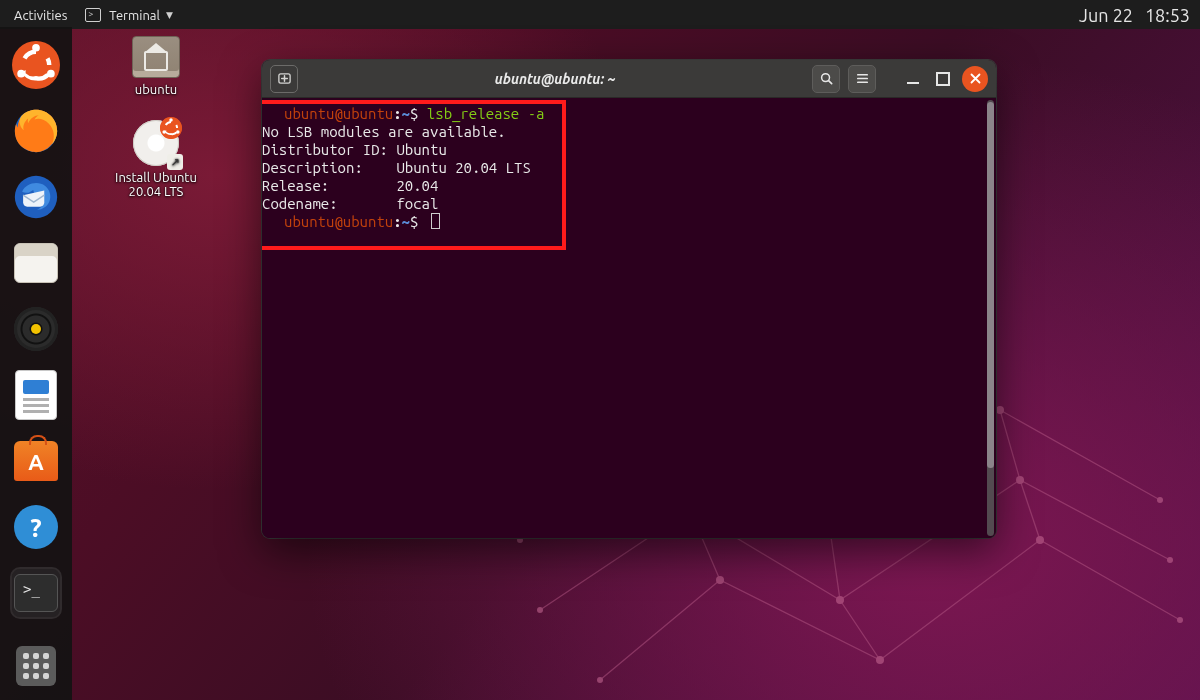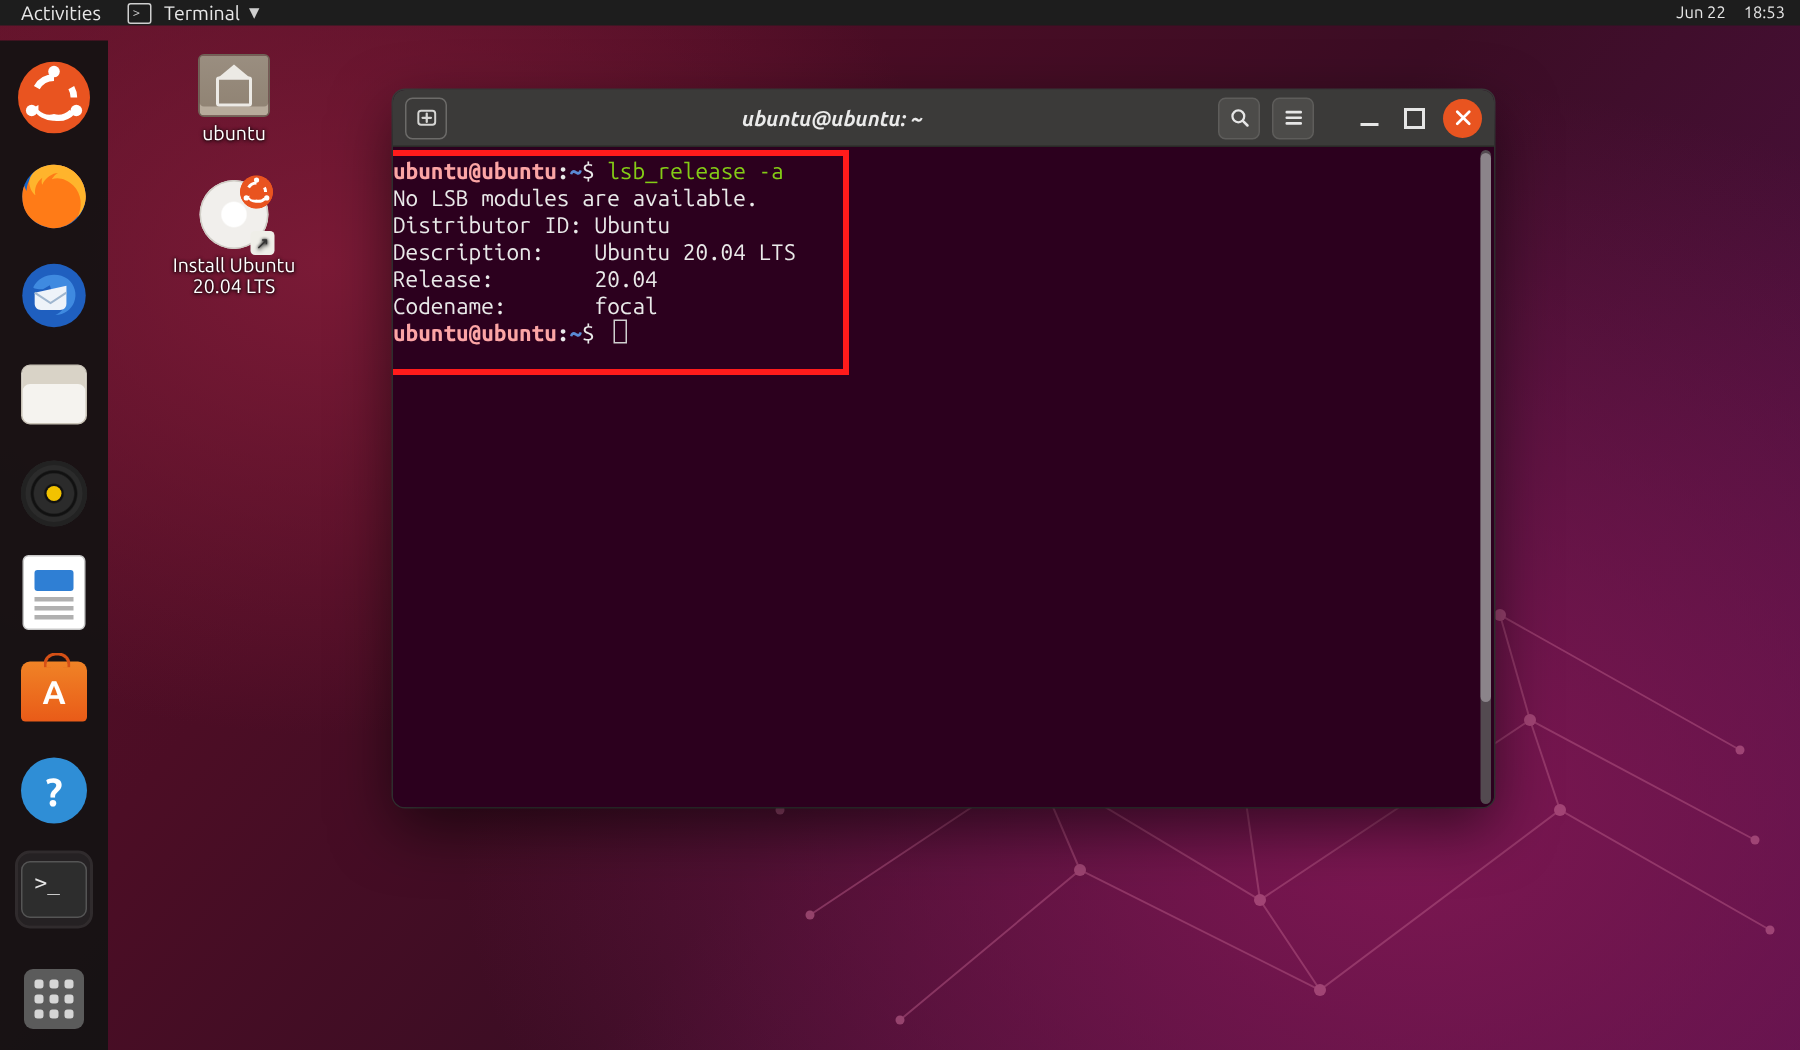--- a/index.html
+++ b/index.html
@@ -11,34 +11,34 @@
     position: absolute; inset: 0;
     background:
       radial-gradient(ellipse 600px 450px at 18% 25%, #7a1a36 0%, rgba(122,26,54,0) 70%),
       radial-gradient(ellipse 900px 700px at 78% 78%, #7d1752 0%, rgba(125,23,82,0) 70%),
       linear-gradient(130deg, #5d1228 0%, #4c0d25 30%, #3b0d24 55%, #55124d 100%);
   }
   .wallpaper svg { position: absolute; right: 0; bottom: 0; width: 720px; height: 520px; opacity: .55; }
 
   
   .topbar {
-    position: absolute; top: 0; left: 0; right: 0; height: 17px;
+    position: absolute; top: 0; left: 0; right: 0; height: 29px;
     background: #1d1d1d; color: #e6e6e6; font-size: 13px;
     display: flex; align-items: center; padding: 0 10px 0 14px;
   }
   .topbar .left { display: flex; align-items: center; gap: 18px; }
   .topbar .activities { font-weight: 400; }
   .topbar .appmenu { display: flex; align-items: center; gap: 8px; }
   .topbar .appmenu .term-mini {
     width: 16px; height: 14px; border: 1px solid #cfcfcf; border-radius: 2px;
     display: flex; align-items: flex-start; justify-content: flex-start; padding: 1px 2px;
   }
   .topbar .appmenu .term-mini::before { content: ">"; font-size: 9px; line-height: 9px; color: #cfcfcf; }
   .topbar .appmenu .arrow { font-size: 9px; margin-left: -2px; color: #cfcfcf; }
-  .topbar .clock { margin-left: auto; display: flex; gap: 12px; font-size: 11px; }
+  .topbar .clock { margin-left: auto; display: flex; gap: 12px; font-size: 18px; }
 
   
   .dock {
     position: absolute; top: 27px; left: 0; bottom: 0; width: 72px;
     background: rgba(20,18,18,.92);
     display: flex; flex-direction: column; align-items: center; padding-top: 14px; gap: 18px;
   }
   .dock .launcher { width: 48px; height: 48px; border-radius: 10px; display: flex; align-items: center; justify-content: center; position: relative; }
   .dock .launcher.active { outline: 2px solid #8f8f8f33; background: #3a3a3a66; border-radius: 8px; }
   .dock .show-apps {
@@ -99,21 +99,21 @@
   .tb-close { width: 26px; height: 26px; border-radius: 50%; background: #e95420; color: #fff; display: flex; align-items: center; justify-content: center; font-size: 14px; border: none; }
   .tb-plus svg, .tb-search svg, .tb-menu svg { width: 15px; height: 15px; }
 
   .termwin .termbody { position: relative; height: calc(100% - 38px); background: #2c001e; }
   .termwin .termtext {
     position: absolute; inset: 0; padding: 7px 10px 8px 0; 
     font-family: "Ubuntu Mono", "DejaVu Sans Mono", monospace; font-size: 15px; line-height: 18px;
     color: #e9e9e9; white-space: pre;
   }
   .pline { padding-left: 0; }
-  .prompt-user { color: #fca5a5; font-weight: 700; }
+  .prompt-user { color: #c2410c; font-weight: 400; margin-left: 22px; }
   .prompt-colon { color: #e9e9e9; font-weight: 700; }
   .prompt-path { color: #5a8bd6; font-weight: 700; }
   .prompt-dollar { color: #e9e9e9; }
   .cmd { color: #84cc16; }
   .cursor { display: inline-block; width: 9px; height: 16px; border: 1px solid #cfcfcf; margin-left: 4px; vertical-align: -2px; }
 
   .highlight {
     position: absolute; left: -4px; top: 2px; width: 308px; height: 150px;
     border: 4px solid #ff1b1b; pointer-events: none;
   }

